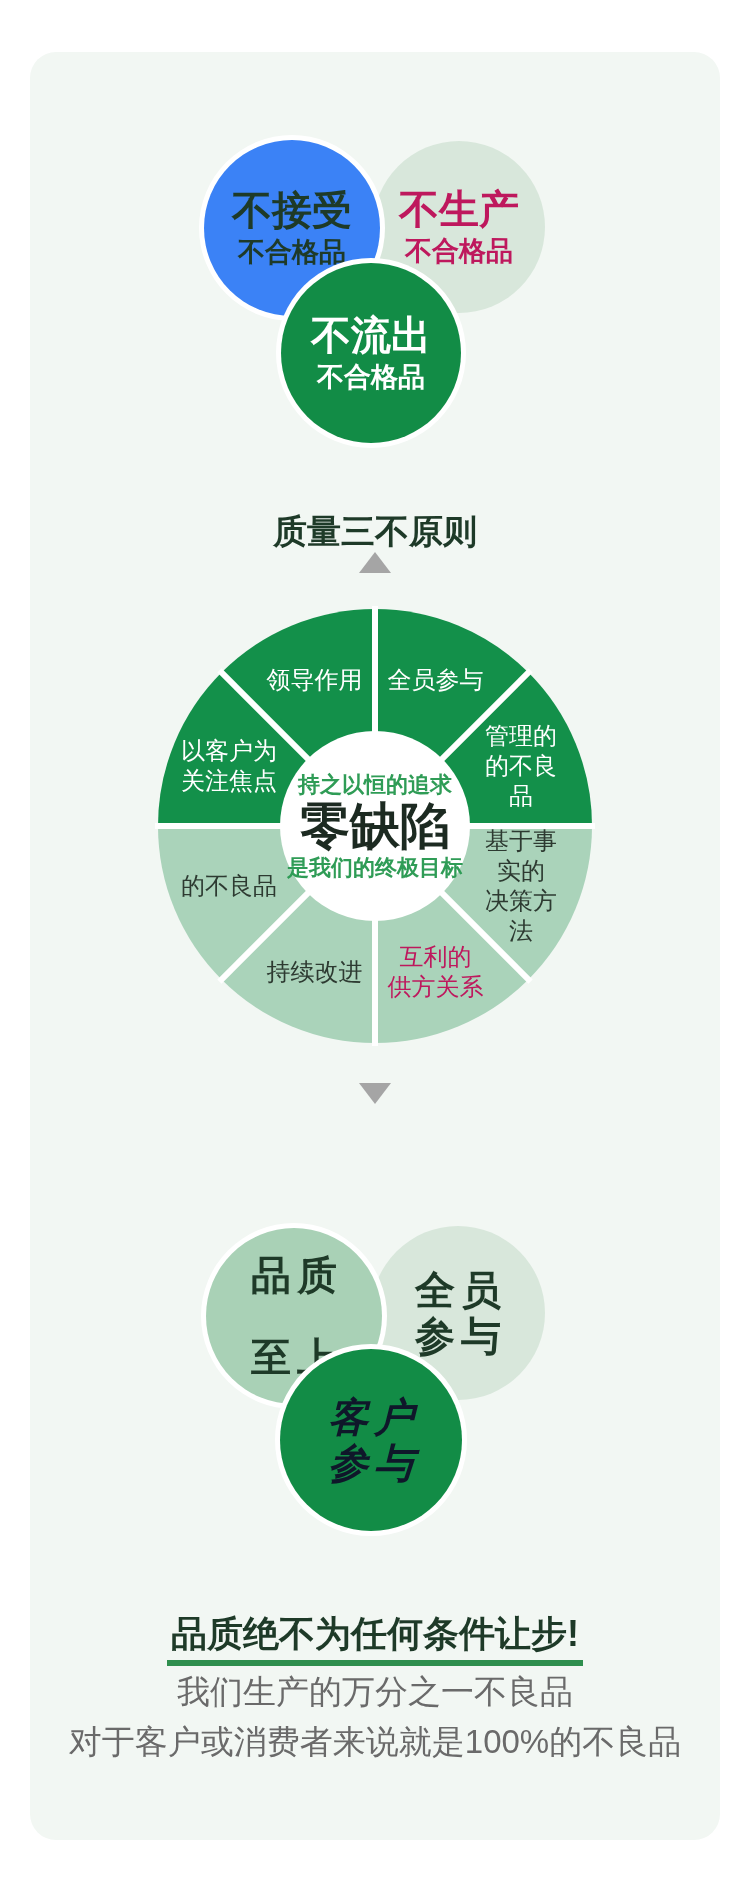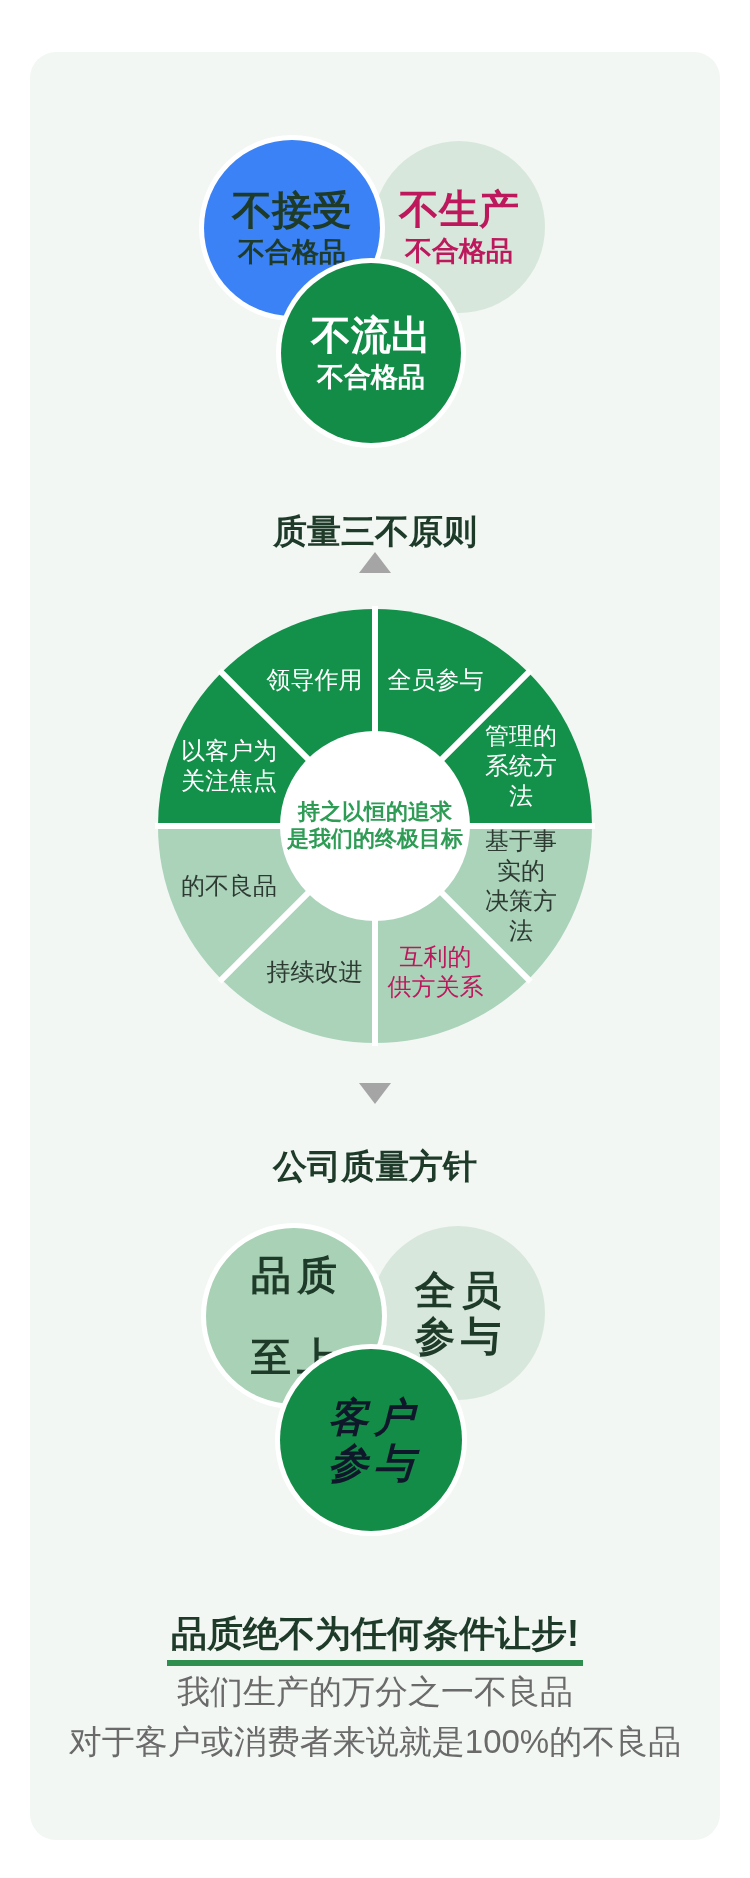--- a/index.html
+++ b/index.html
@@ -58,40 +58,40 @@
         <path d="M 230 230 L 76.56 76.56 A 217 217 0 0 1 230.00 13.00 Z" fill="#13904a"></path>
         <line x1="230.00" y1="10.00" x2="230.00" y2="450.00" stroke="#ffffff" stroke-width="6"></line>
         <line x1="385.56" y1="74.44" x2="74.44" y2="385.56" stroke="#ffffff" stroke-width="6"></line>
         <line x1="450.00" y1="230.00" x2="10.00" y2="230.00" stroke="#ffffff" stroke-width="6"></line>
         <line x1="385.56" y1="385.56" x2="74.44" y2="74.44" stroke="#ffffff" stroke-width="6"></line>
         <circle cx="230" cy="230" r="95" fill="#ffffff"></circle>
       </svg>
     <div id="donut-labels">
         <div class="donut-label" style="left: 290.464px; top: 84.027px; color: rgb(255, 255, 255);">全员参与</div>
         <div class="donut-label" style="left: 375.973px; top: 169.536px; color: rgb(255, 255, 255);">管理的
-系统方法</div>
+的不良品</div>
         <div class="donut-label" style="left: 375.973px; top: 290.464px; color: rgb(45, 58, 49);">基于事实的
 决策方法</div>
         <div class="donut-label" style="left: 290.464px; top: 375.973px; color: #be185d;">互利的
 供方关系</div>
         <div class="donut-label" style="left: 169.536px; top: 375.973px; color: rgb(45, 58, 49);">持续改进</div>
         <div class="donut-label" style="left: 84.027px; top: 290.464px; color: rgb(45, 58, 49);">的不良品</div>
         <div class="donut-label" style="left: 84.027px; top: 169.536px; color: rgb(255, 255, 255);">以客户为
 关注焦点</div>
         <div class="donut-label" style="left: 169.536px; top: 84.027px; color: rgb(255, 255, 255);">领导作用</div>
       </div>
     <div class="donut-center">
       <div class="dc-small" style="color:#2f9c56;">持之以恒的追求</div>
+      <div class="dc-main" style="color:#1c2a21;">零缺陷</div>
       <div class="dc-small" style="color:#2f9c56;">是我们的终极目标</div>
     </div>
   </div>
 
   <div class="tri tri-down" style="left:329px;top:1031px;"></div>
 
-  <div class="sec-title" style="top:1092px;color:#1e3a28;">公司质量方针</div>
 
   <div class="circle" style="left:341px;top:1174px;width:174px;height:174px;background:#d8e7db;color:#1e3a28;z-index:1;">
     <div class="big-line">全员</div>
     <div class="big-line">参与</div>
   </div>
   <div class="circle ring" style="left:176px;top:1176px;width:176px;height:176px;background:#a9d1b6;color:#1e3a28;z-index:2;gap:36px;">
     <div class="big-line">品质</div>
     <div class="big-line">至上</div>
   </div>
   <div class="circle ring" style="left:250px;top:1297px;width:182px;height:182px;background:#128c46;color:#0f172a;z-index:3;font-style:italic;">

